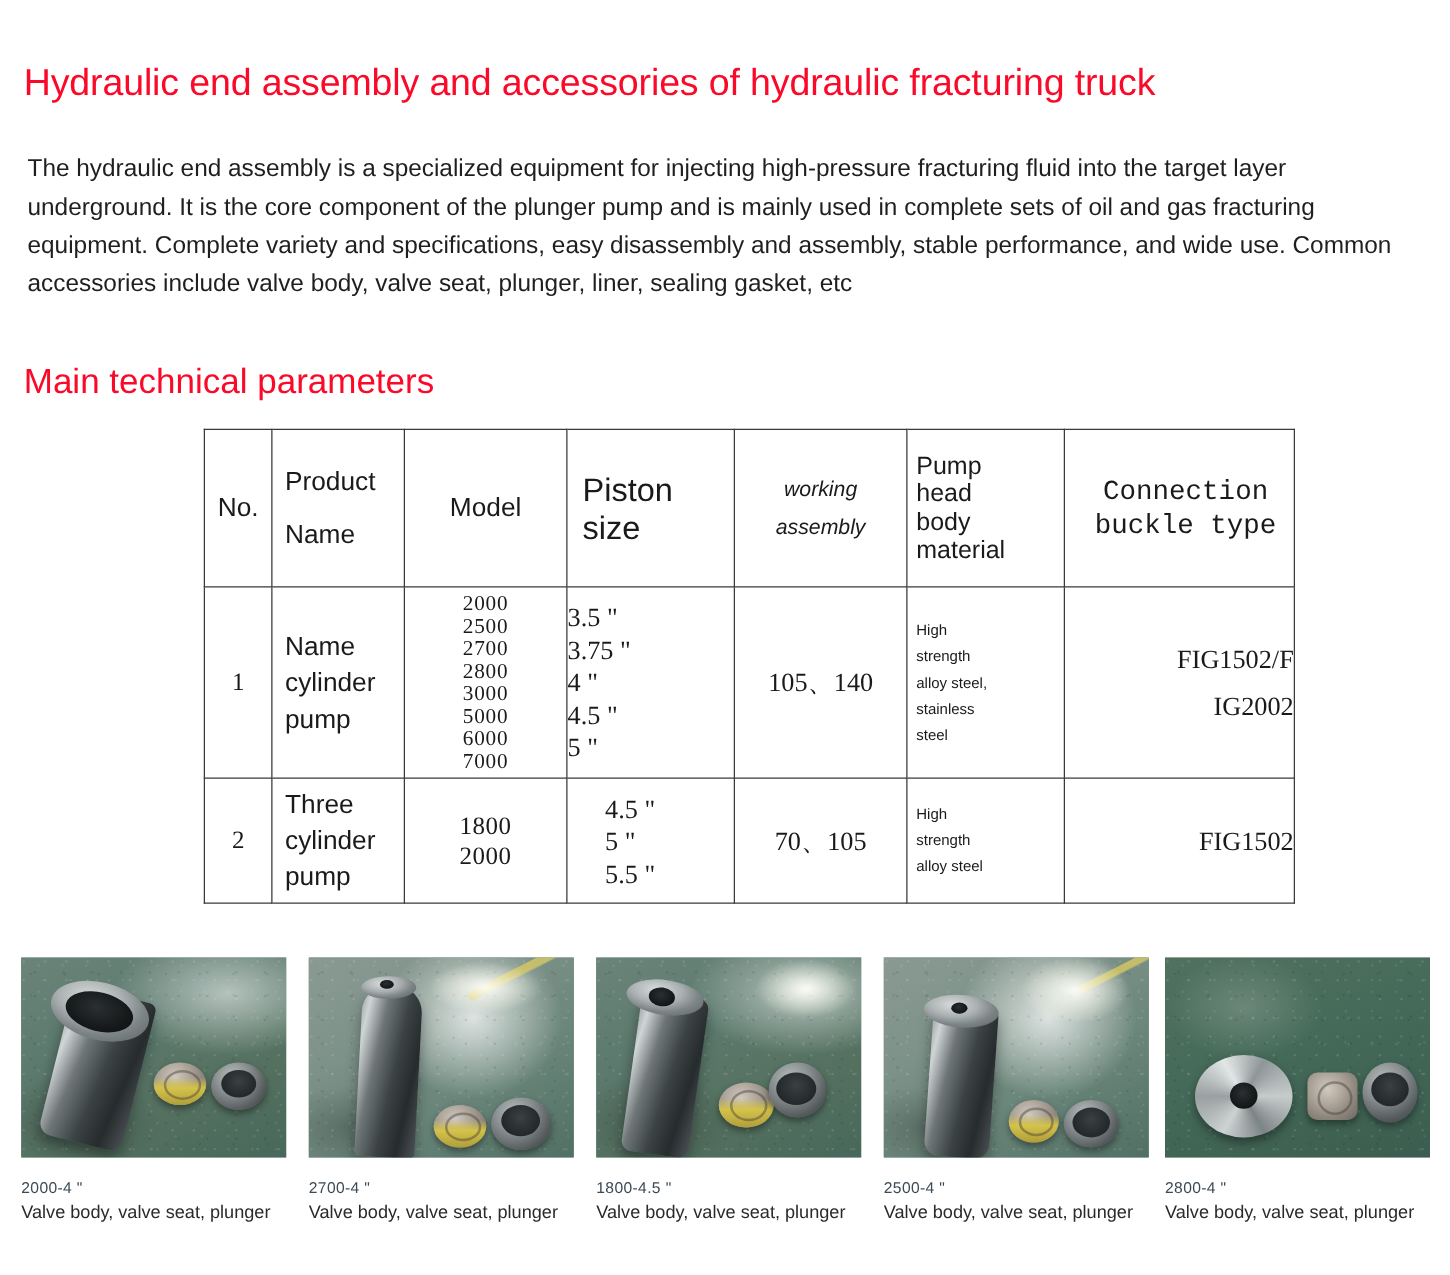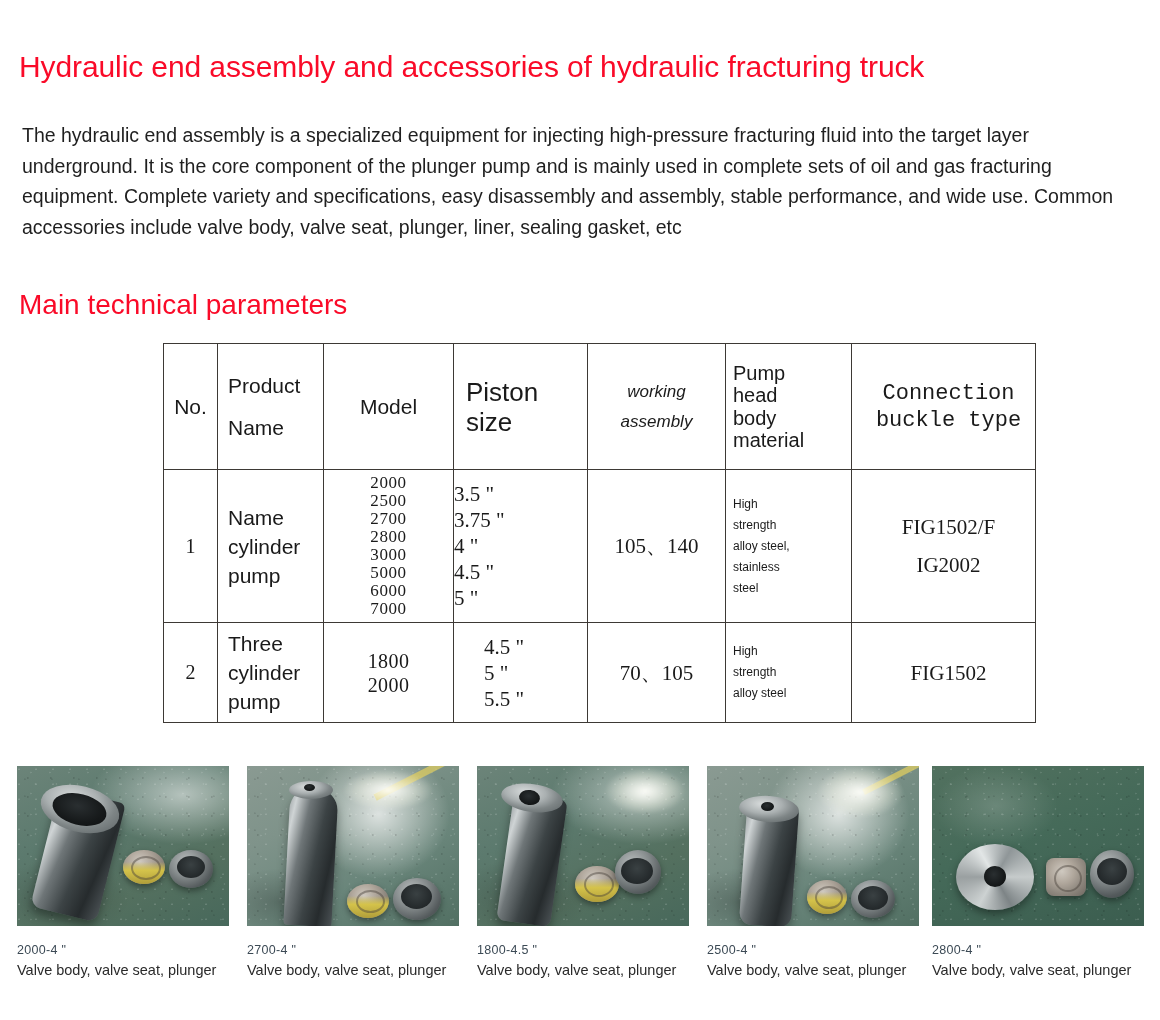--- a/index.html
+++ b/index.html
@@ -84,21 +84,21 @@
   .h-pump    { font-size: 20px; text-align: left; padding-left: 7px !important; line-height: 22.5px; }
   .h-conn    { font-size: 22px; text-align: center; padding-left: 10px !important; line-height: 27px; font-family: Liberation Mono, monospace; }
 
   .r-no     { font-family: "Liberation Serif", serif; font-size: 20px; text-align: center; }
   .r-name   { font-size: 21px; text-align: left; padding-left: 10px !important; line-height: 29px; }
   .r-model  { font-family: "Liberation Serif", serif; font-size: 17px; text-align: center; line-height: 18px; letter-spacing: 0.6px; }
   .r-model2 { font-family: "Liberation Serif", serif; font-size: 20px; text-align: center; line-height: 24px; letter-spacing: 0.4px; }
   .r-piston { font-family: "Liberation Serif", serif; font-size: 21px; text-align: left; padding-left: 30px !important; line-height: 26px; }
   .r-press  { font-family: "Liberation Serif", serif; font-size: 21px; text-align: center; }
   .r-mat    { font-size: 12px; text-align: left; padding-left: 7px !important; line-height: 21px; }
-  .r-conn   { font-family: "Liberation Serif", serif; font-size: 21px; text-align: center; padding-left: 10px !important; line-height: 38px; }
+  .r-conn   { font-family: "Liberation Serif", serif; font-size: 21px; text-align: right; padding-left: 10px !important; line-height: 38px; }
 
   .row1 { height: 148px; }
   .row2 { height: 100px; }
   .rowh { height: 126px; }
 
   .cellpad { padding: 4px 0 !important; }
 
   
   .gallery {
     position: absolute;

